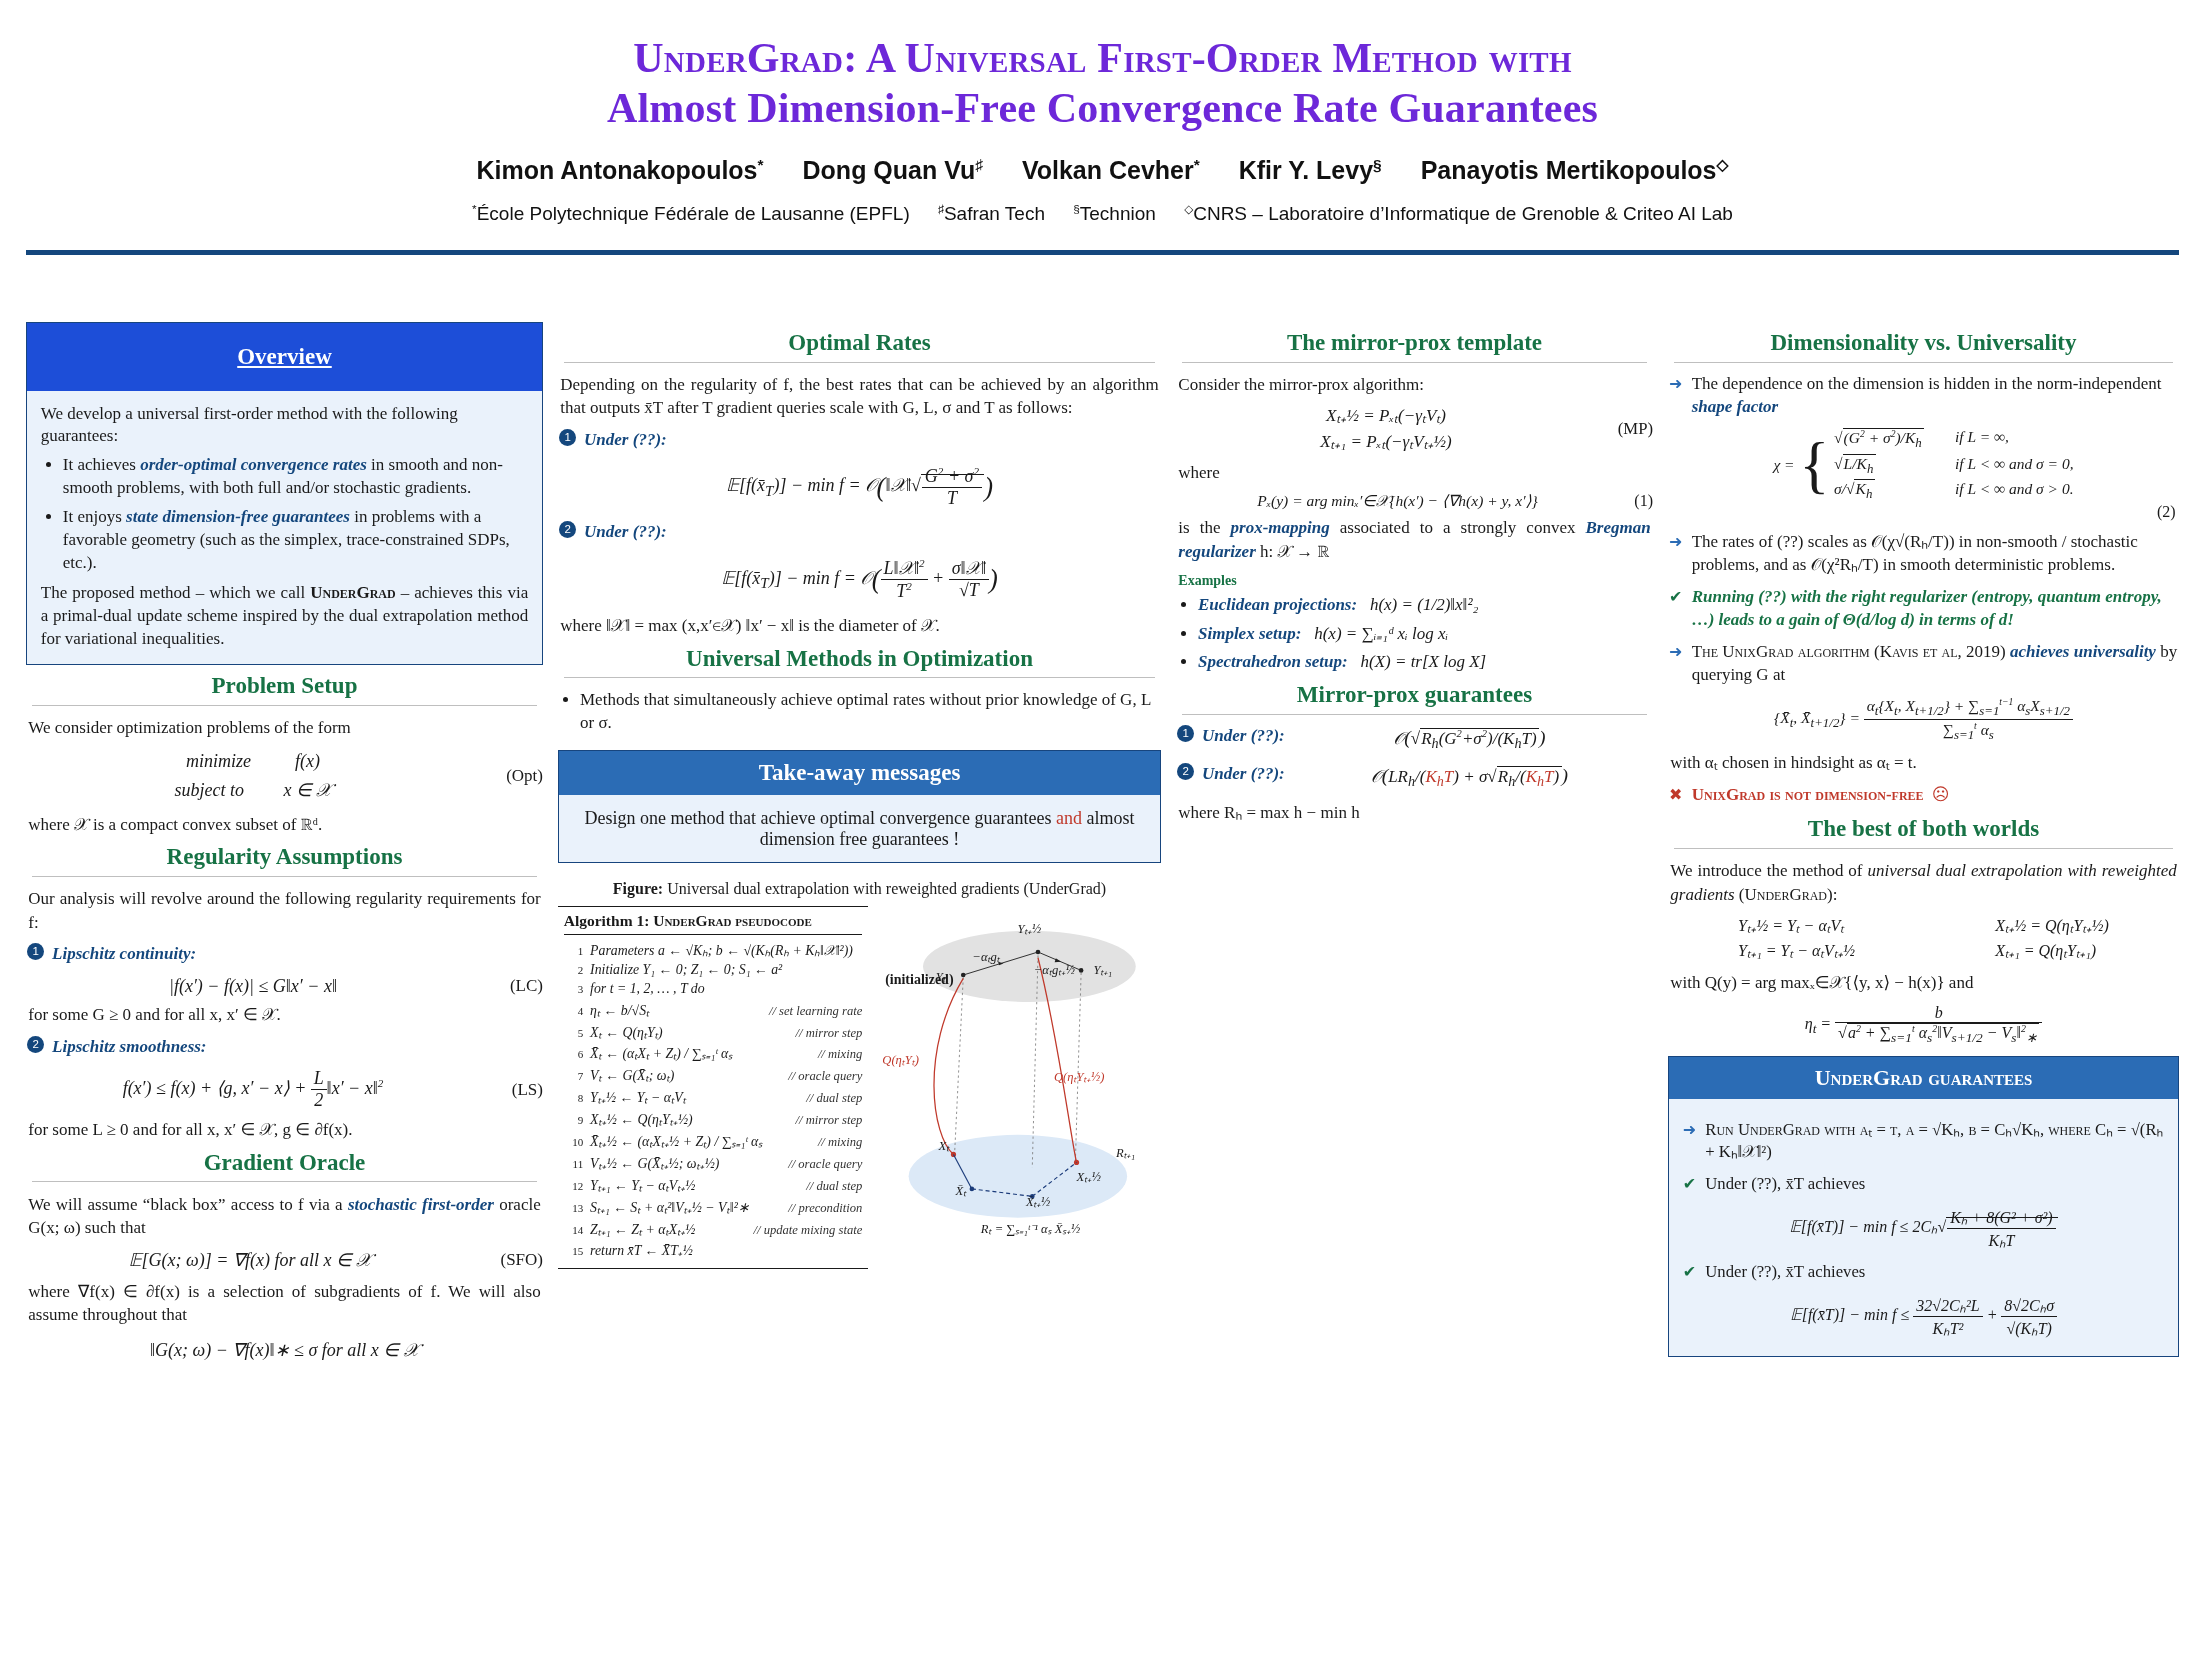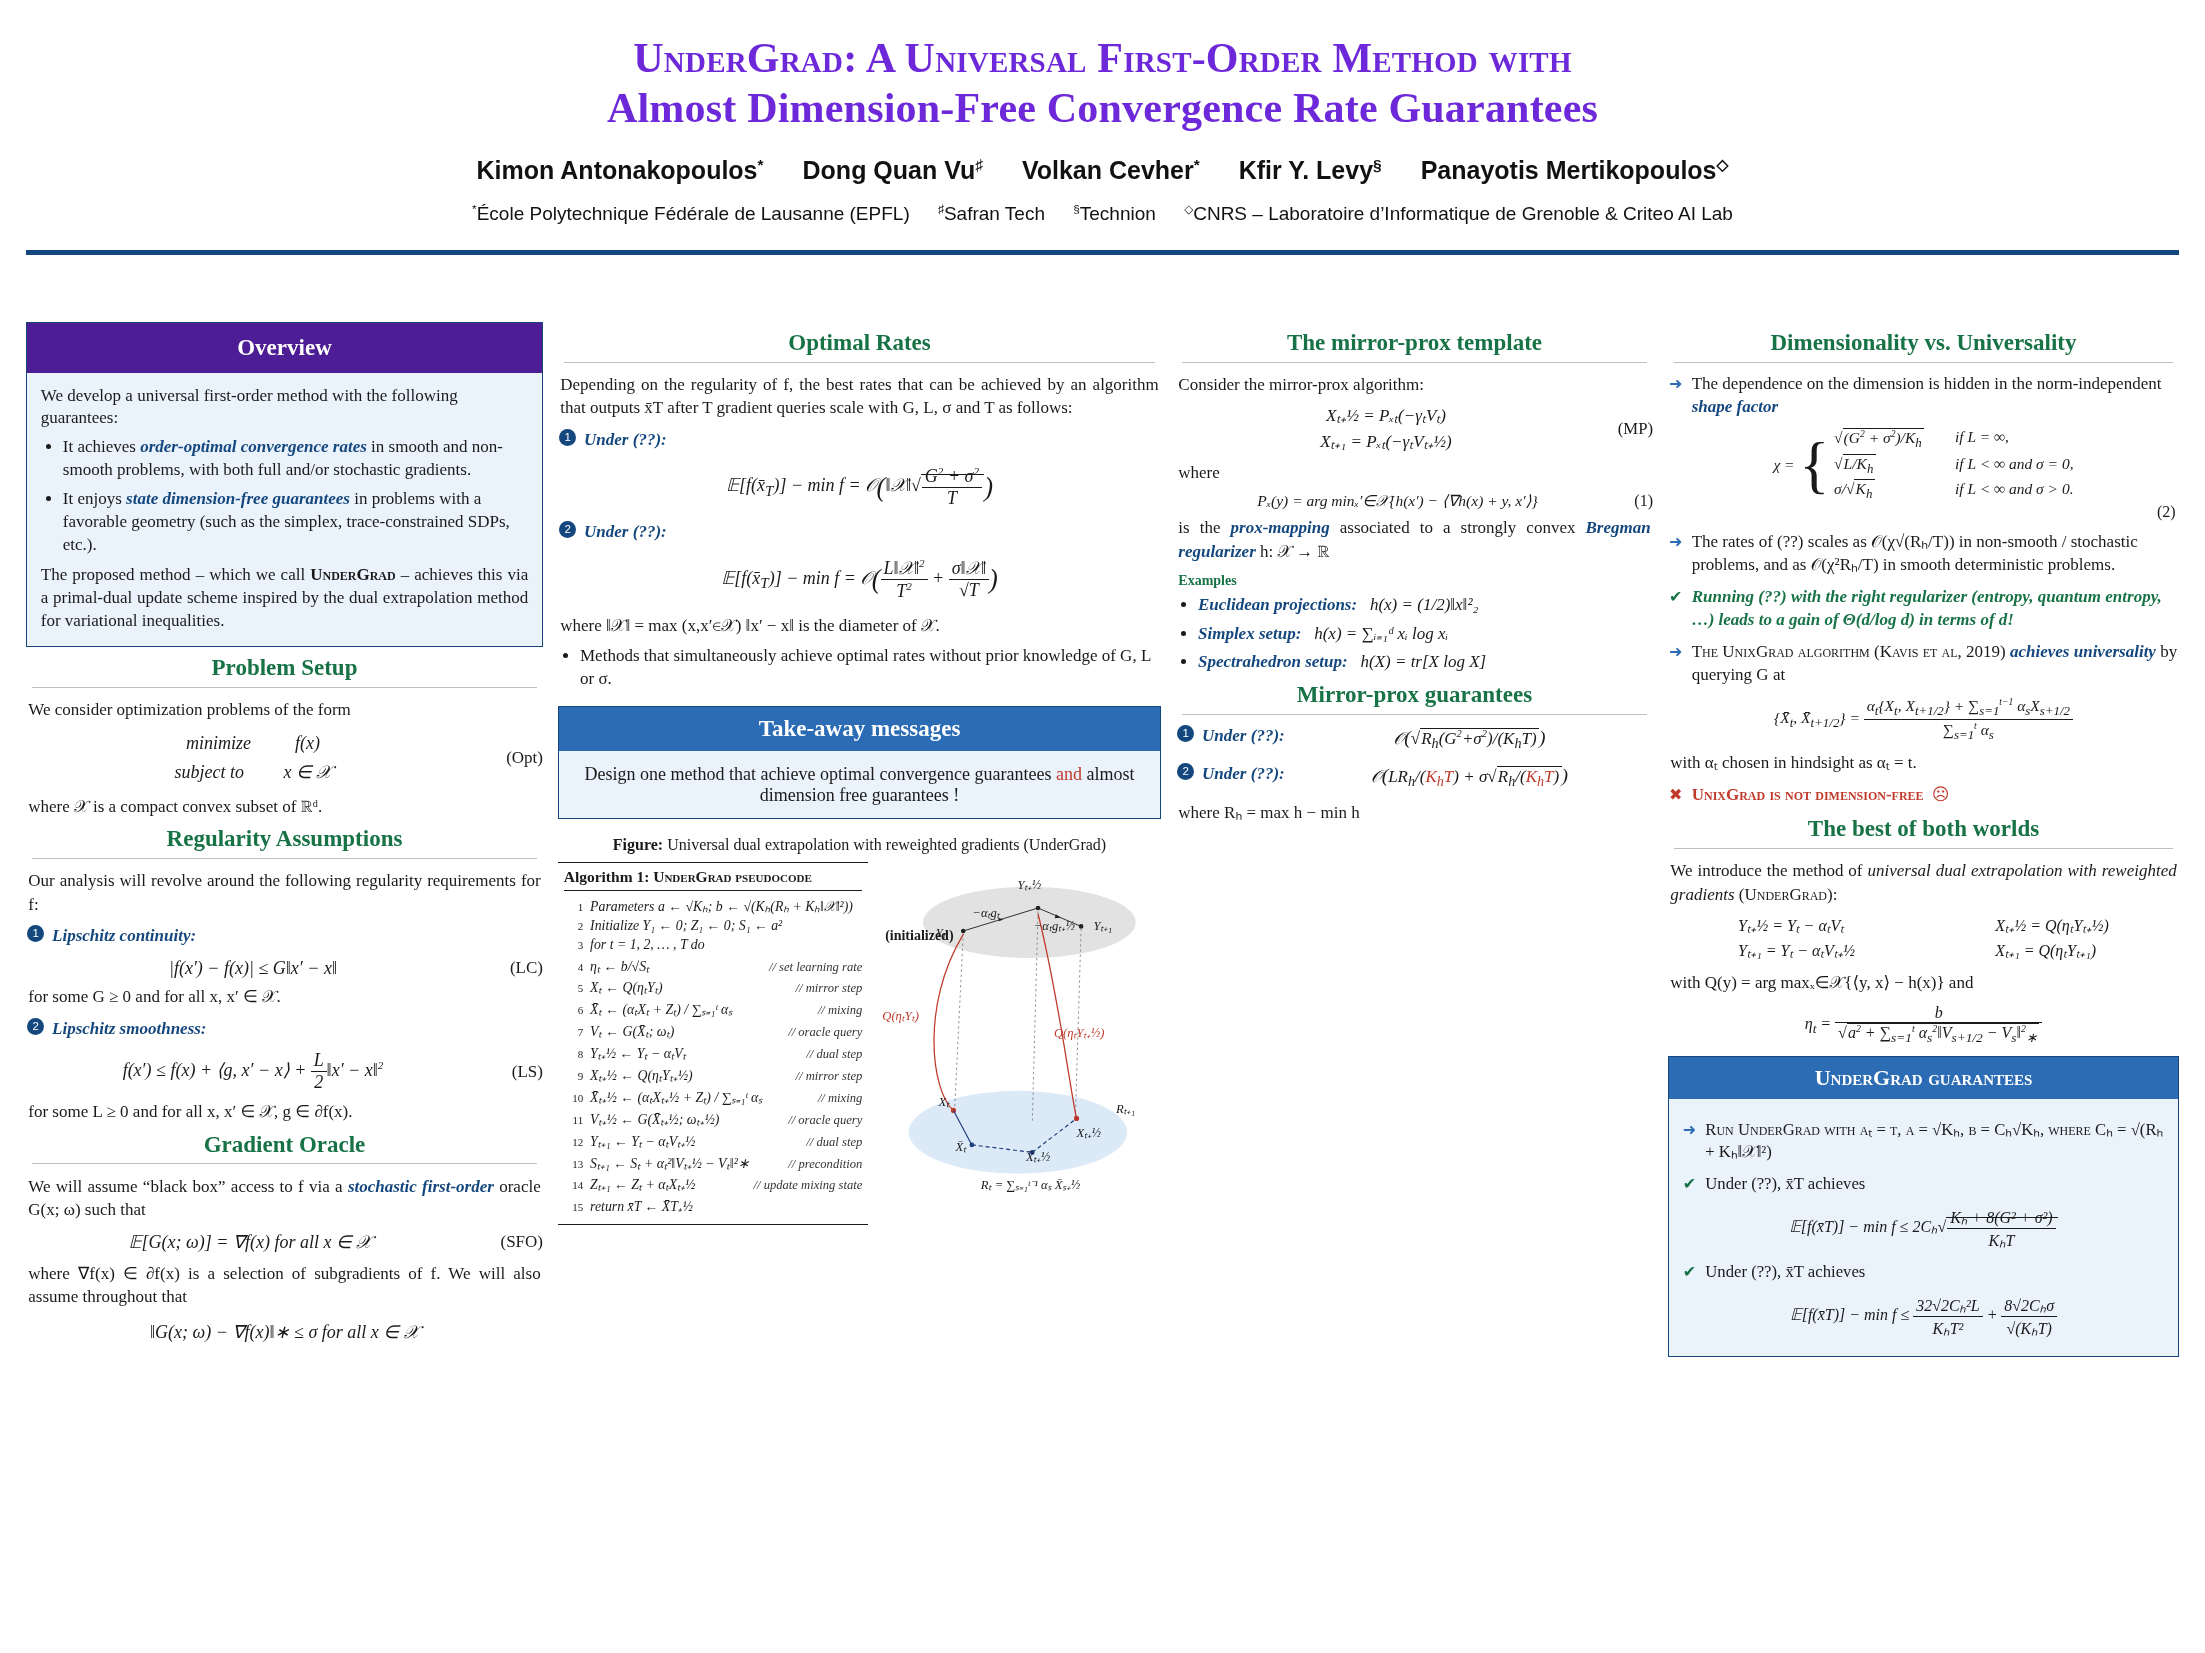--- a/index.html
+++ b/index.html
@@ -60,29 +60,30 @@
     color:#177245;
     font-size:23px;
     font-weight:bold;
     text-align:center;
     font-family:"Liberation Serif", serif;
     border-bottom:1.1px solid #bfbfbf;
     padding-bottom:5.7px;
     margin:8px 5.7px 10.3px 5.7px;
   }
   .h-blue-box{
-    background:#4c1d95;
+    background:#1d4ed8;
     color:#fff;
     font-size:23px;
     font-weight:bold;
     text-align:center;
-    padding:12px 0;
+    padding:21px 0;
     font-family:"Liberation Serif", serif;
     border:1.7px solid #17457e;
     border-bottom:none;
+    text-decoration:underline;
   }
   .blue-body{
     background:#eaf2fb;
     border:1.7px solid #17457e;
     border-top:none;
     padding:11.5px 13.8px 12.6px 13.8px;
     font-size:17px;
     line-height:1.35;
   }
   .txt{font-size:17px;line-height:1.38;text-align:justify;margin:6.9px 2.3px;}
@@ -263,20 +264,21 @@
           <span class="bullet numbul">2</span>
           <span class="em-blue">Under (??):</span>
         </div>
         <div class="math">
           𝔼[f(x̄<sub>T</sub>)] − min f = 𝒪<span style="font-size:26.4px;vertical-align:-4.6px;">(</span><span class="f-num"><span class="n">L‖𝒳‖<sup>2</sup></span><span class="d">T<sup>2</sup></span></span> + <span class="f-num"><span class="n">σ‖𝒳‖</span><span class="d">√T</span></span><span style="font-size:26.4px;vertical-align:-4.6px;">)</span>
         </div>
         <div class="txt">where ‖𝒳‖ = max (x,x′∈𝒳) ‖x′ − x‖ is the diameter of 𝒳.</div>
       </div>
 
       <div>
+        <div class="h-green">Universal Methods in Optimization</div>
         <ul class="bul">
           <li>Methods that simultaneously achieve optimal rates without prior knowledge of G, L or σ.</li>
         </ul>
       </div>
 
       <div style="margin-top:15px;">
         <div class="takeaway-head">Take-away messages</div>
         <div class="takeaway-body">
           <span>Design one method that achieve optimal convergence guarantees </span><span class="red">and</span><span> almost dimension free guarantees !</span>
         </div>

